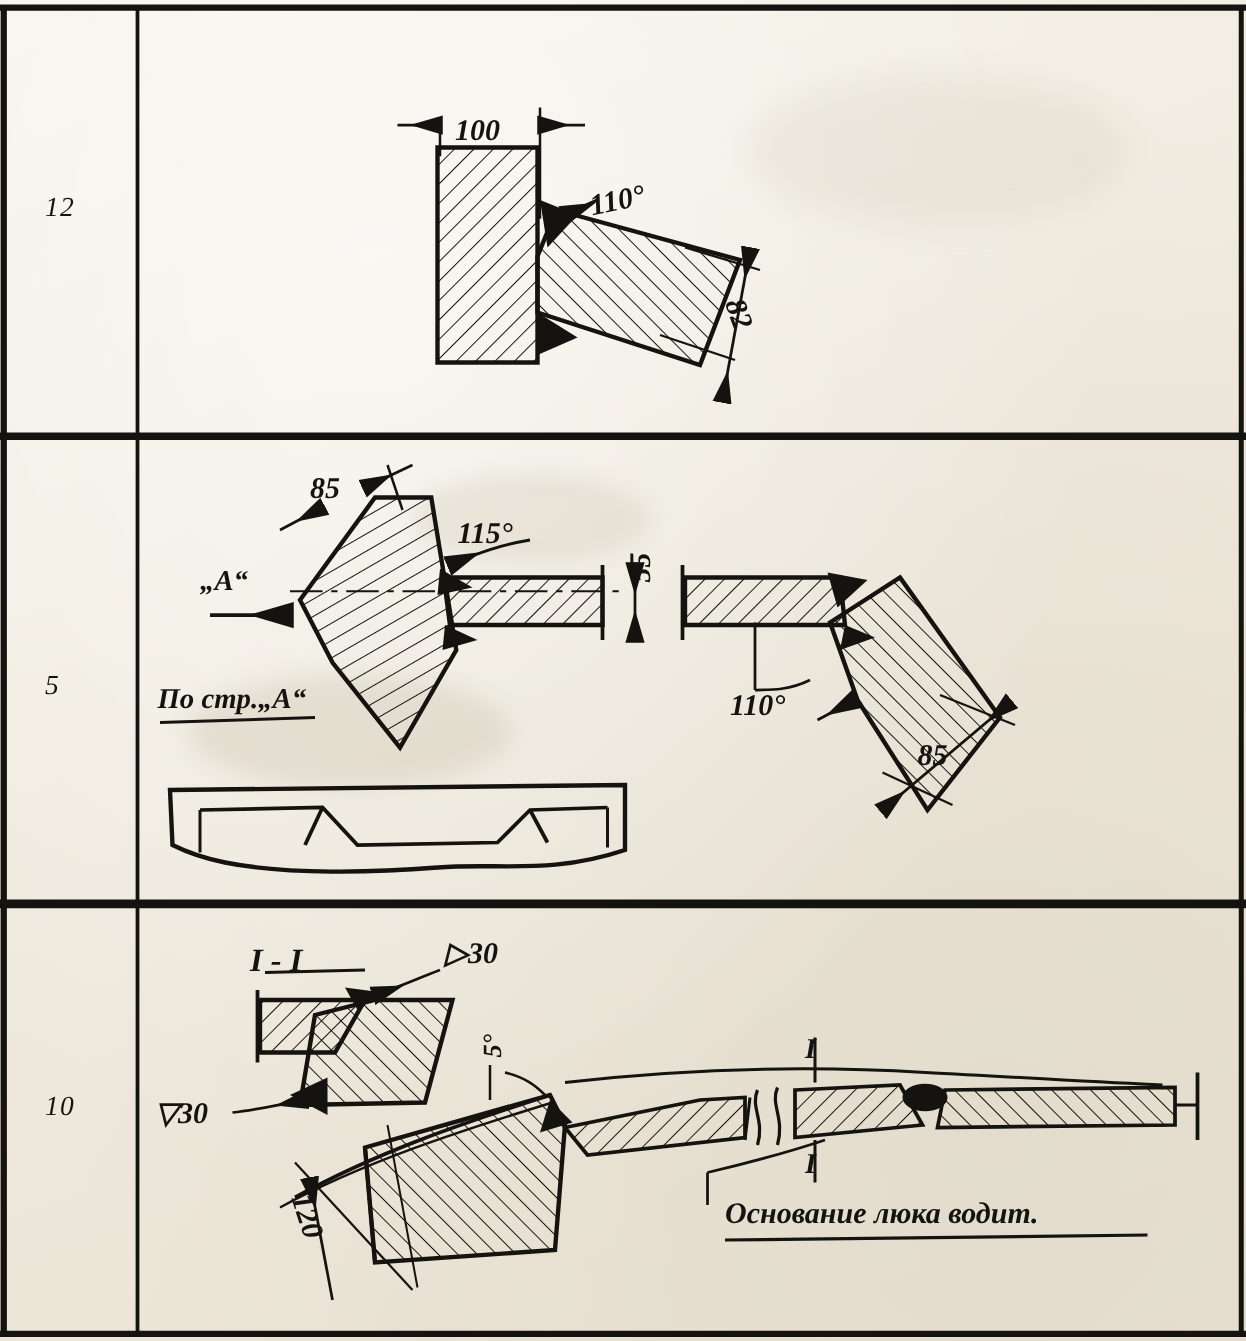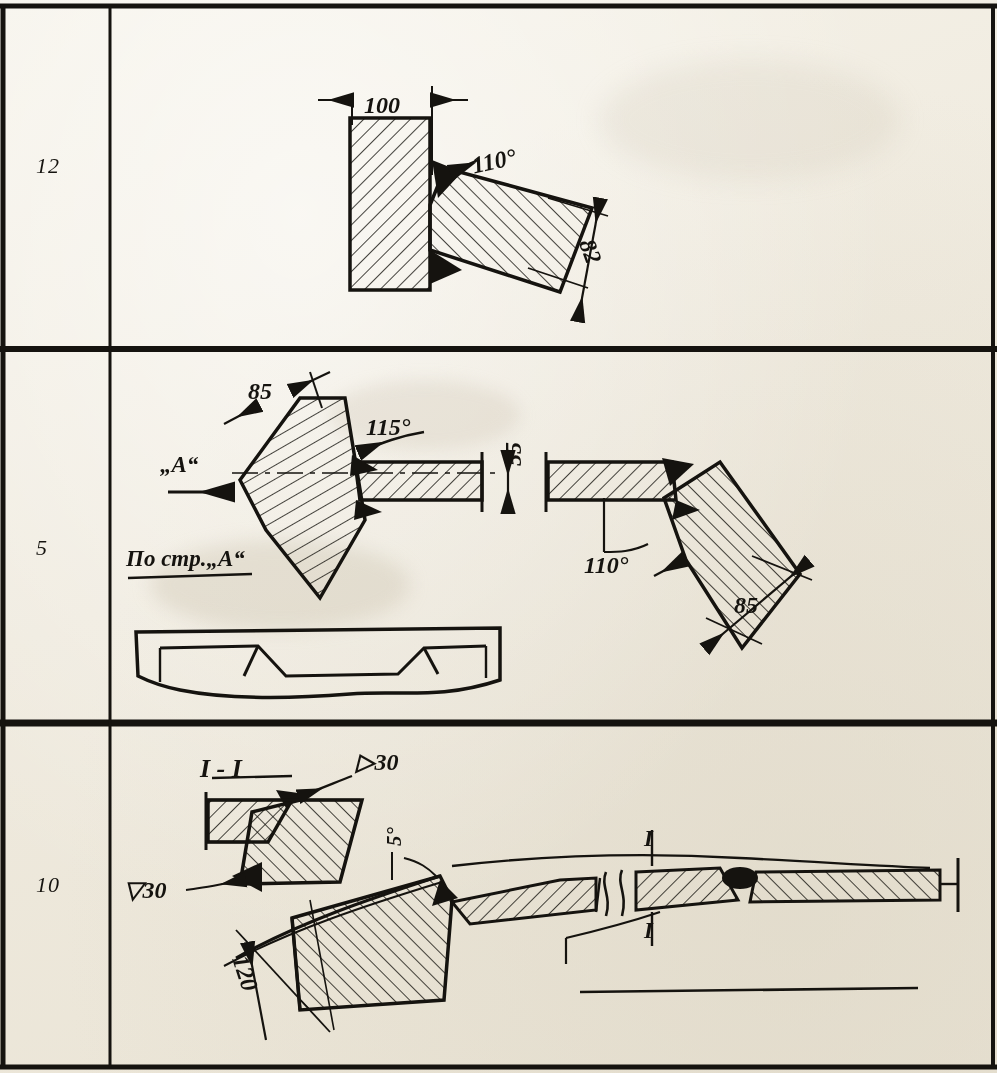--- a/index.html
+++ b/index.html
@@ -250,13 +250,14 @@
   <div class="label lbl-dim" style="left:584px; top:552px;">110°</div>
   <div class="label lbl-dim" style="left:734px; top:592px;">85</div>
 
   <div class="label lbl-cap" style="left:200px; top:742px; font-size:26px;margin-top:12px;">I - I</div>
   <div class="label lbl-dim" style="left:356px; top:748px;">▷30</div>
   <div class="label lbl-dim" style="left:124px; top:876px;">▽30</div>
   <div class="label lbl-sm" style="left:382px; top:846px; transform:rotate(-90deg); transform-origin:left top;">5°</div>
   <div class="label lbl-dim" style="left:252px; top:952px; transform:rotate(72deg); transform-origin:left top;">120</div>
   <div class="label lbl-cap" style="left:644px; top:826px;">I</div>
   <div class="label lbl-cap" style="left:644px; top:918px;">I</div>
+  <div class="label lbl-cap" style="left:580px; top:958px; font-size:24px;">Основание люка водит.</div>
 </div>
 
 </body></html>

